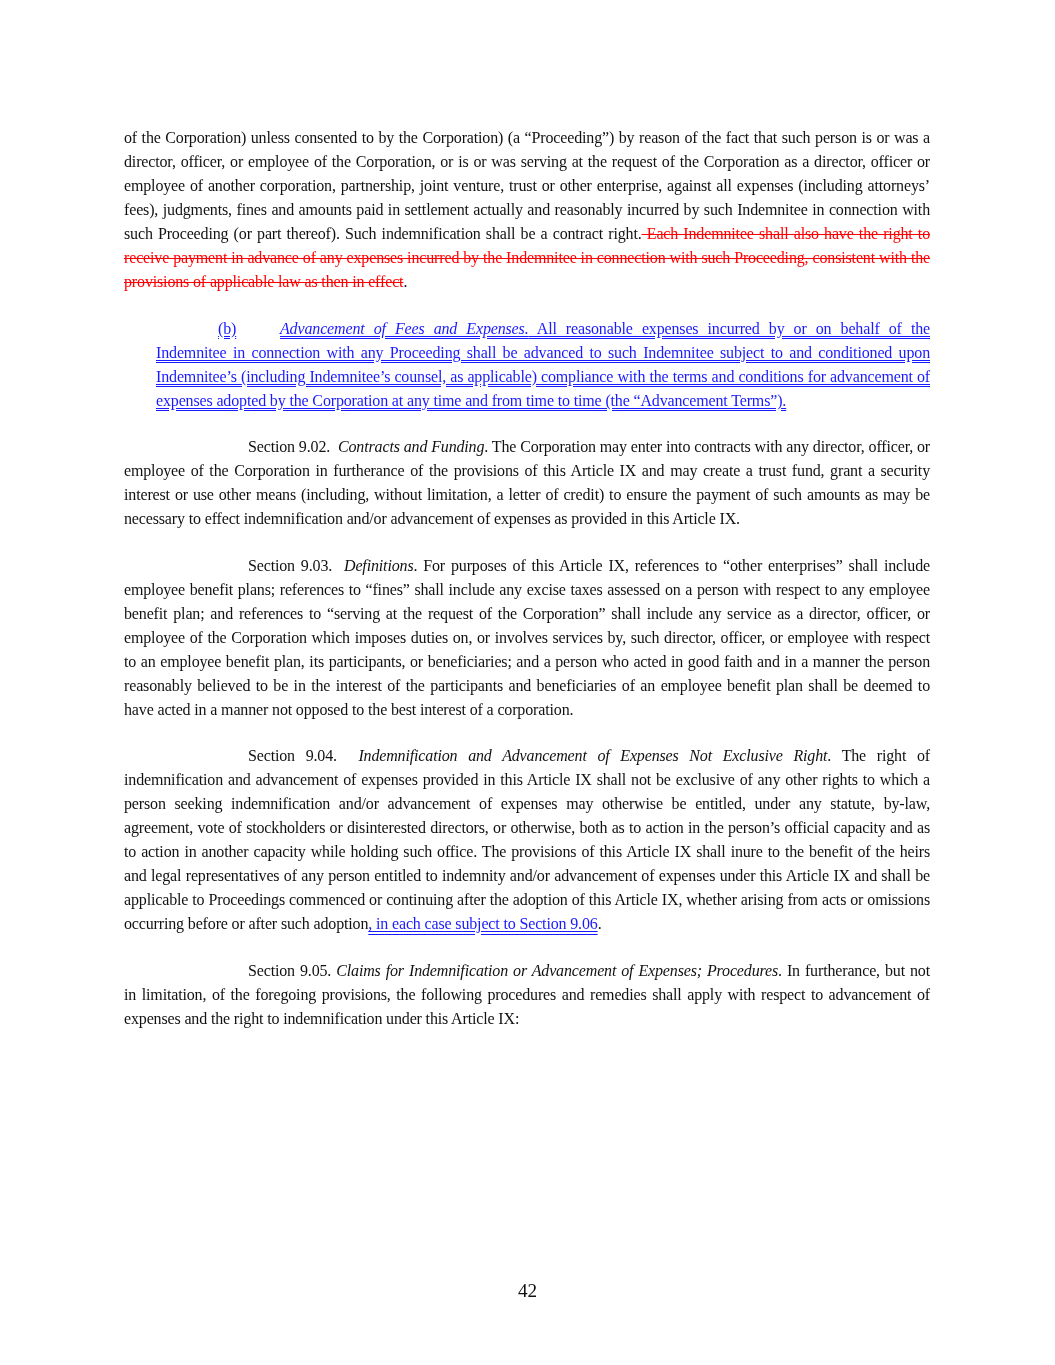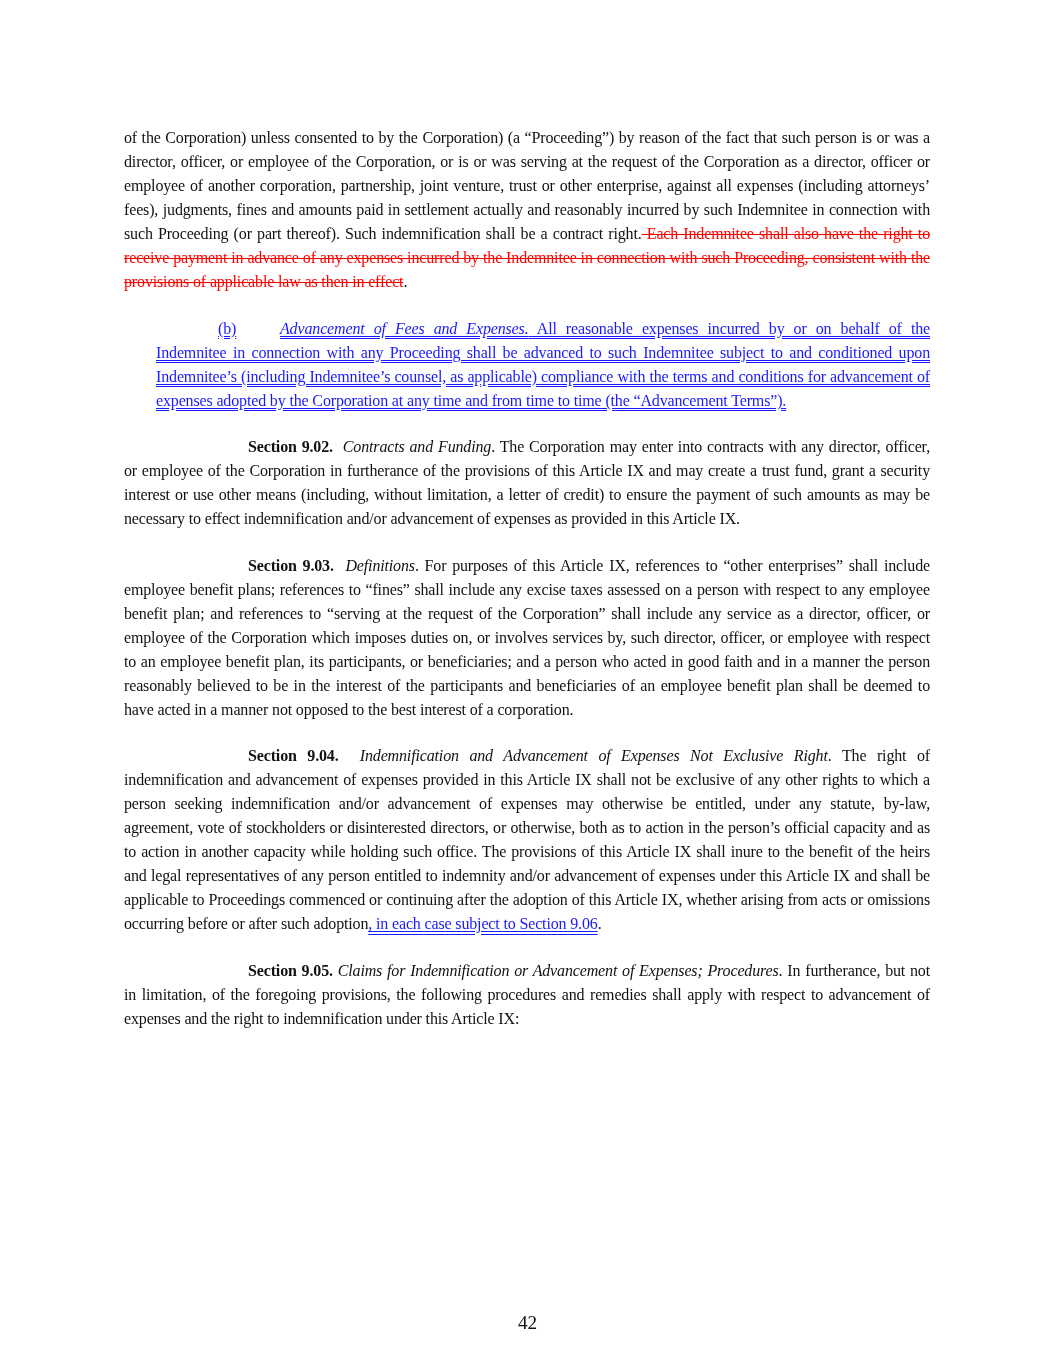--- a/index.html
+++ b/index.html
@@ -44,30 +44,29 @@
       color: #1a1aff;
       text-decoration: underline double;
       text-decoration-color: #1a1aff;
       text-underline-offset: 2px;
     }
     .ins-label {
       display: inline-block;
       width: 62px;
       text-indent: 0;
     }
-    .bold { font-weight: bold; }
+    .bold { font-weight: normal; }
     .ital { font-style: italic; }
     .page-number {
       position: absolute;
       left: 0;
       width: 1055px;
       top: 1280px;
       text-align: center;
       font-size: 19.2px;
-      margin-top: 32px;
     }
   </style>
 </head>
 <body>
 
 <div class="page">
 
   <p class="para"><span>of the Corporation) unless consented to by the Corporation) (a “Proceeding”) by reason of the fact that such person is or was a director, officer, or employee of the Corporation, or is or was serving at the request of the Corporation as a director, officer or employee of another corporation, partnership, joint venture, trust or other enterprise, against all expenses (including attorneys’ fees), judgments, fines and amounts paid in settlement actually and reasonably incurred by such Indemnitee in connection with such Proceeding (or part thereof). Such indemnification shall be a contract right.</span><span class="del"> Each Indemnitee shall also have the right to receive payment in advance of any expenses incurred by the Indemnitee in connection with such Proceeding, consistent with the provisions of applicable law as then in effect</span><span>.</span></p>
 
   <p class="para indent-sub"><span class="ins ins-label">(b)</span><span class="ins ital">Advancement of Fees and Expenses.</span><span class="ins">  All reasonable expenses incurred by or on behalf of the Indemnitee in connection with any Proceeding shall be advanced to such Indemnitee subject to and conditioned upon Indemnitee’s (including Indemnitee’s counsel, as applicable) compliance with the terms and conditions for advancement of expenses adopted by the Corporation at any time and from time to time (the “Advancement Terms”).</span></p>

